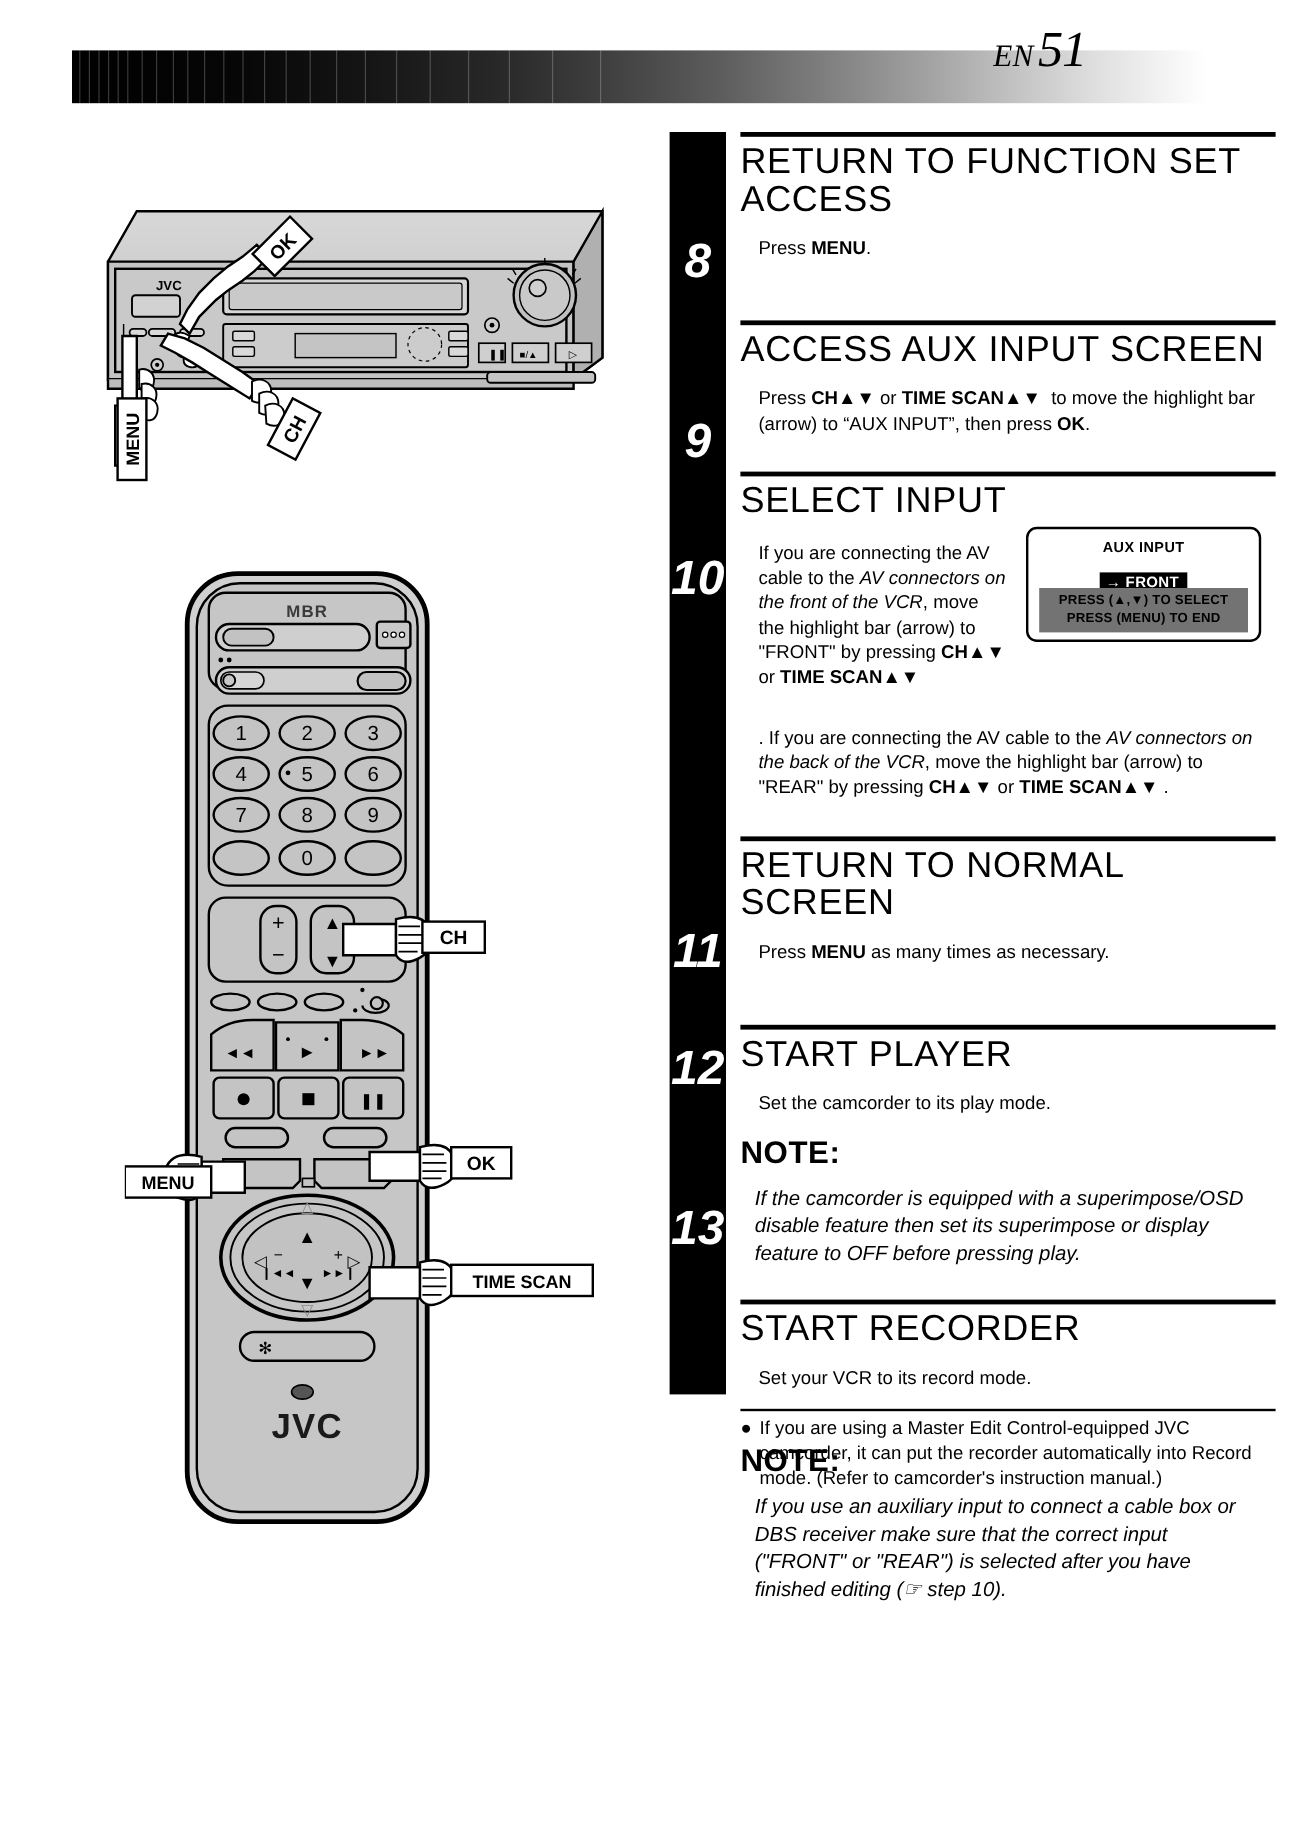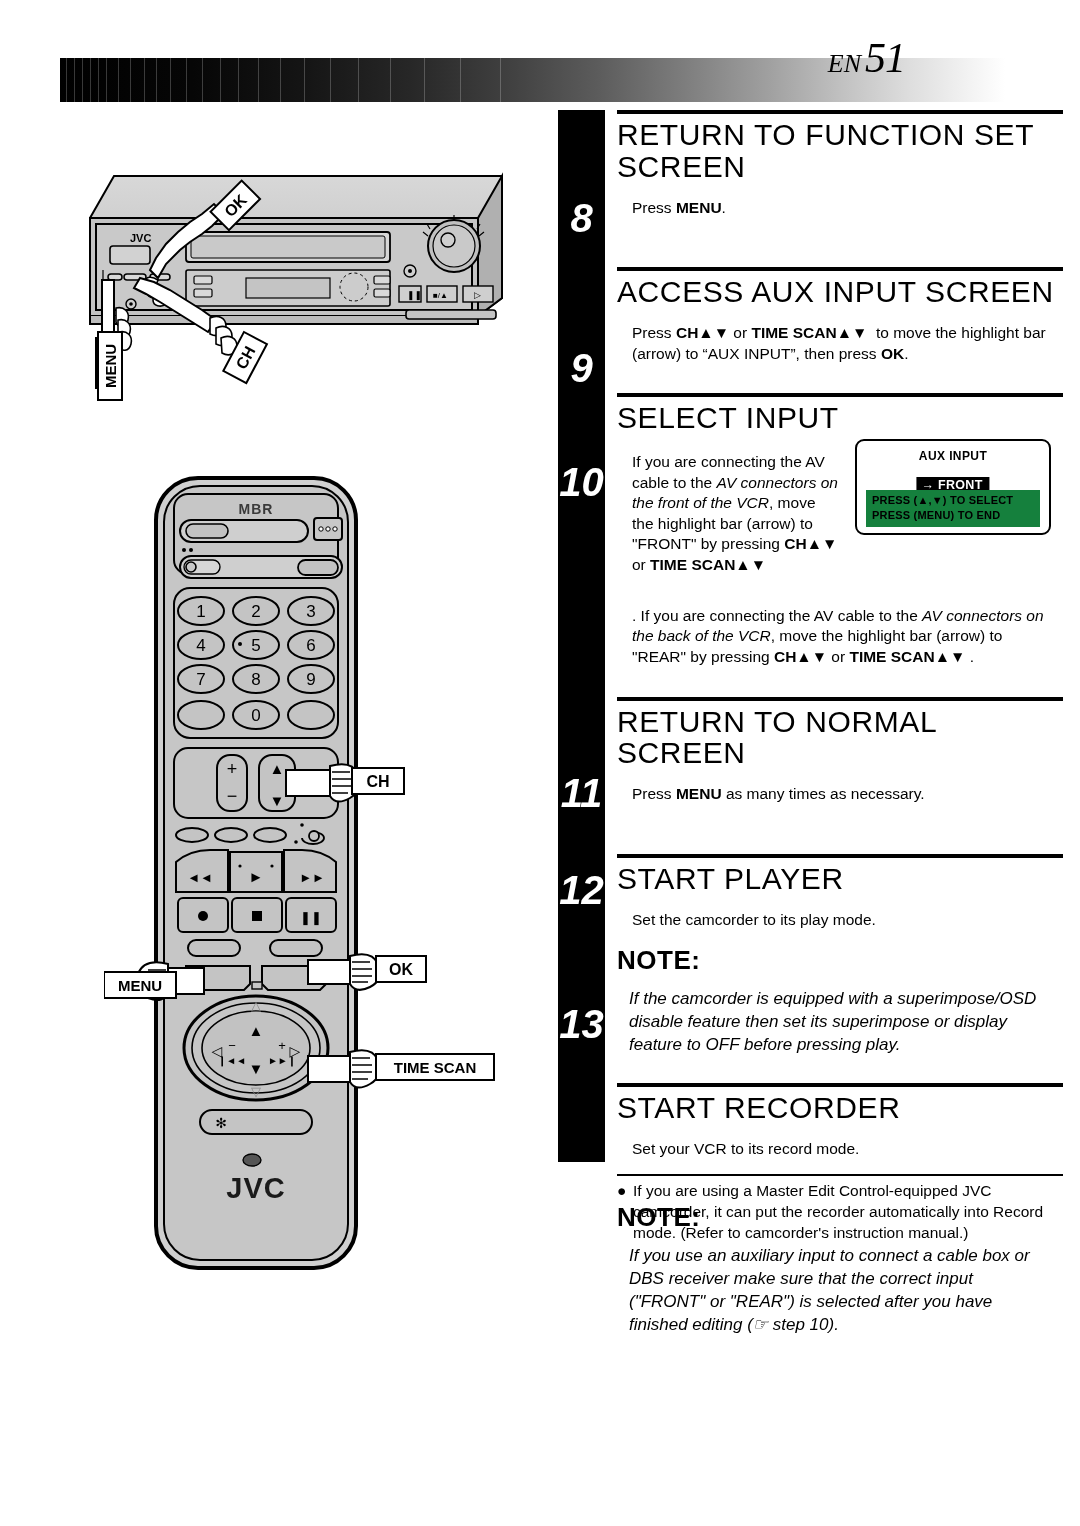--- a/index.html
+++ b/index.html
@@ -7,21 +7,21 @@
   body {
     width:1080px; height:1526px;
     background:#ffffff;
     font-family:"Liberation Sans", sans-serif;
     color:#000;
     position:relative;
     overflow:hidden;
   }
 
   
-  #header { position:absolute; left:0; top:0; width:943px; height:100px;margin-top:16px; }
+  #header { position:absolute; left:0; top:0; width:943px; height:100px; }
   #header-gradient {
     position:absolute; left:60px; top:42px; width:945px; height:44px;
     background:linear-gradient(to right,
       #000000 0%, #060606 14%, #151515 26%, #272727 37%,
       #3f3f3f 47%, #5c5c5c 57%, #7d7d7d 66%, #a0a0a0 75%,
       #c2c2c2 83%, #dedede 90%, #f2f2f2 96%, #ffffff 100%);
   }
   #header-gradient .stripe {
     position:absolute; top:0; width:1px; height:100%;
     background:rgba(255,255,255,0.22);
@@ -97,21 +97,21 @@
     position:absolute; top:36px; left:50%; transform:translateX(-50%);
     background:#000; color:#fff; font-size:12.5px; font-weight:bold;
     padding:1px 7px 2px 5px; letter-spacing:0.3px; white-space:nowrap;
   }
   #osd-rear {
     position:absolute; top:56px; left:0; width:100%; text-align:center;
     font-size:12.5px; font-weight:bold; letter-spacing:0.3px;
   }
   #osd-footer {
     position:absolute; bottom:6px; left:9px; right:9px;
-    background:#15803d; padding:3px 6px 4px 6px;
+    background:#737373; padding:3px 6px 4px 6px;text-align:center;
   }
   #osd-footer div { font-size:11px; font-weight:bold; line-height:1.35; letter-spacing:0.2px; }
 
   
   .bullet-row { display:flex; gap:6px; font-size:15.5px; line-height:1.33; }
   .bullet-dot { flex:none; width:10px; }
 
   
   #bottom-note { position:absolute; left:77px; top:1090px; width:446px; }
 
@@ -425,21 +425,21 @@
     <div class="step-num" style="top:352px">10</div>
     <div class="step-num" style="top:663px">11</div>
     <div class="step-num" style="top:760px">12</div>
     <div class="step-num" style="top:894px">13</div>
   </div>
 
   <div id="sections">
 
     <section>
       <div class="rule-thick"></div>
-      <h2 class="sec-title">RETURN TO FUNCTION SET SCREEN</h2>
+      <h2 class="sec-title">RETURN TO FUNCTION SET ACCESS</h2>
       <p class="body-txt">Press <b>MENU</b>.</p>
       <div class="spacer-sm"></div>
     </section>
 
     <section>
       <div class="rule-thick"></div>
       <h2 class="sec-title">ACCESS AUX INPUT SCREEN</h2>
       <p class="body-txt">Press <b>CH▲▼</b> or <b>TIME SCAN▲▼</b>&nbsp; to move the highlight bar (arrow) to “AUX INPUT”, then press <b>OK</b>.</p>
       <div class="spacer-xs"></div>
     </section>

